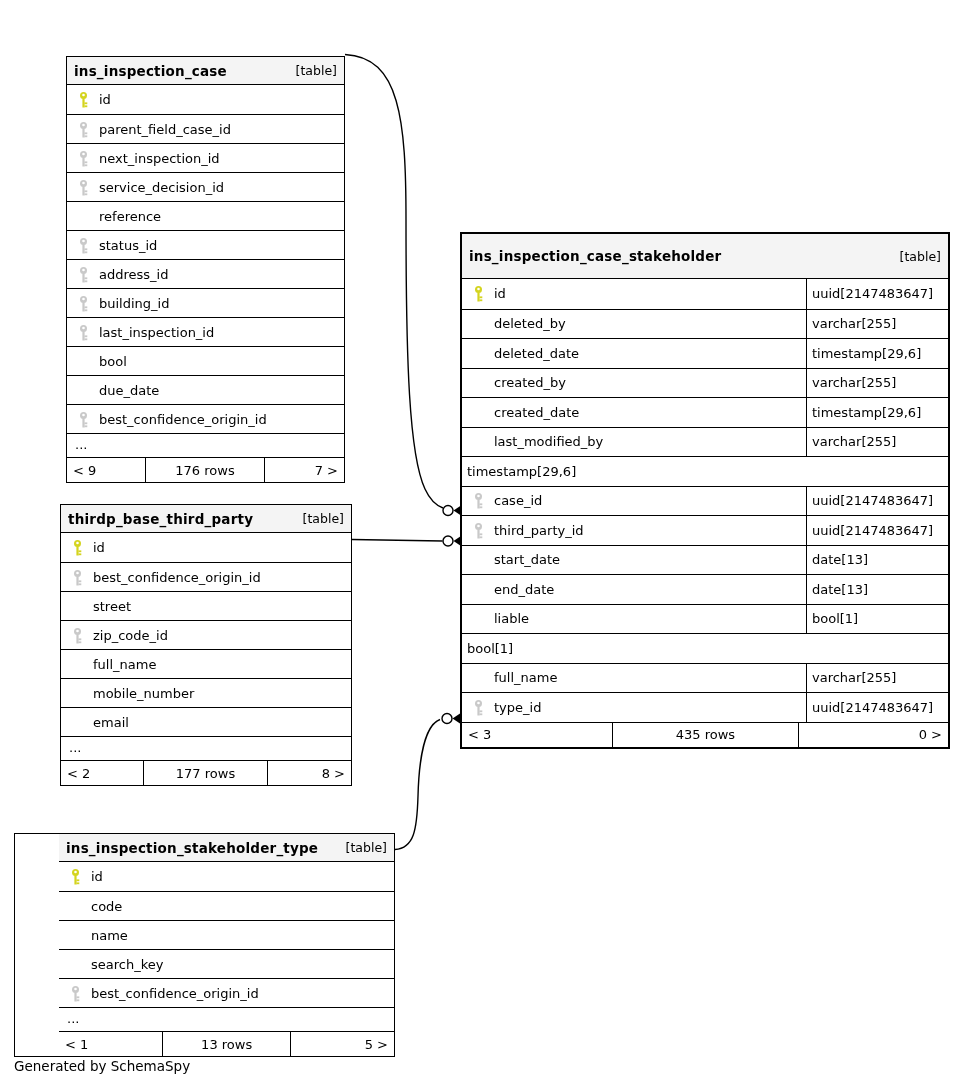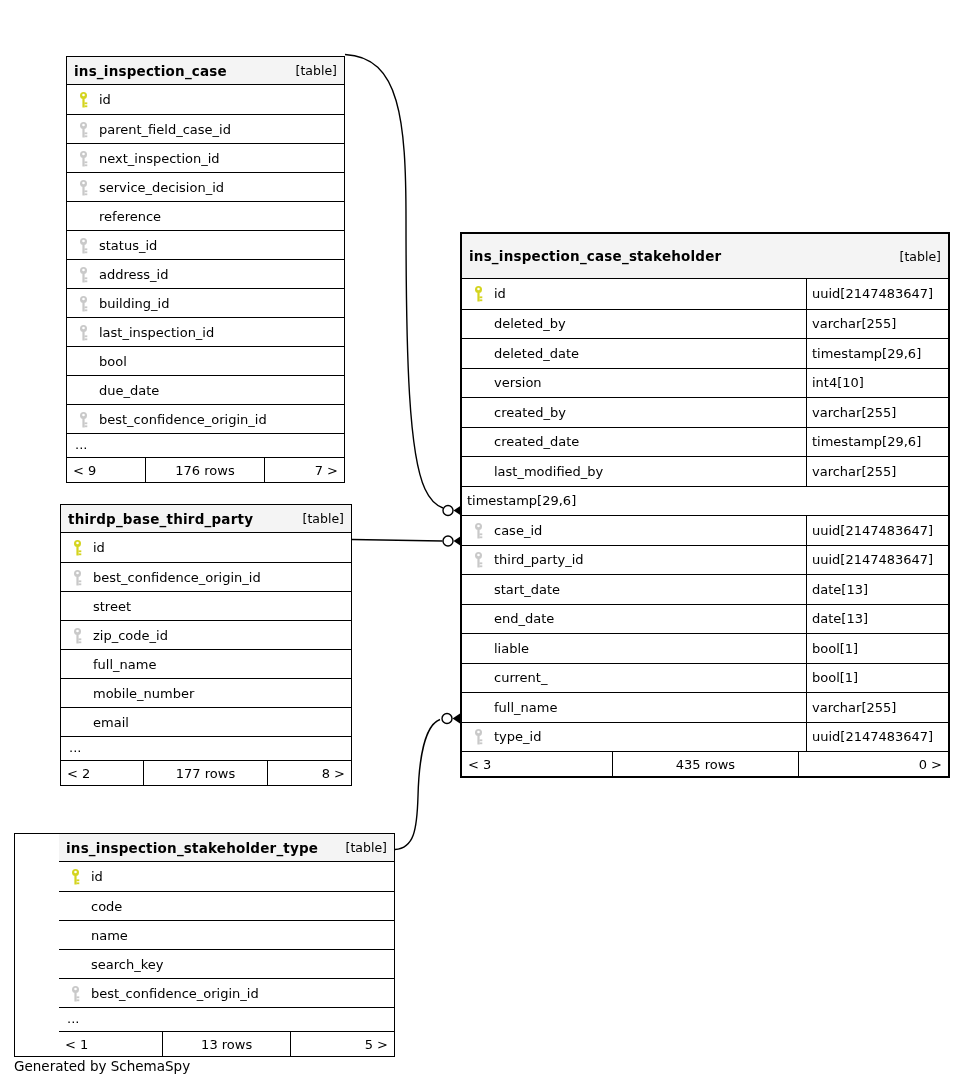--- a/index.html
+++ b/index.html
@@ -257,27 +257,20 @@
         <div class="row">
           <span class="cn-wrap">
             <span class="kc"></span>
             <span class="cn">deleted_date</span>
           </span>
           <span class="ct">timestamp[29,6]</span>
         </div>
         <div class="row">
           <span class="cn-wrap">
             <span class="kc"></span>
-            <span class="cn">version</span>
-          </span>
-          <span class="ct">int4[10]</span>
-        </div>
-        <div class="row">
-          <span class="cn-wrap">
-            <span class="kc"></span>
             <span class="cn">created_by</span>
           </span>
           <span class="ct">varchar[255]</span>
         </div>
         <div class="row">
           <span class="cn-wrap">
             <span class="kc"></span>
             <span class="cn">created_date</span>
           </span>
           <span class="ct">timestamp[29,6]</span>
@@ -337,24 +330,20 @@
           <span class="ct">date[13]</span>
         </div>
         <div class="row">
           <span class="cn-wrap">
             <span class="kc"></span>
             <span class="cn">liable</span>
           </span>
           <span class="ct">bool[1]</span>
         </div>
         <div class="row">
-          <span class="cn-wrap">
-            <span class="kc"></span>
-            <span class="cn">current_</span>
-          </span>
           <span class="ct">bool[1]</span>
         </div>
         <div class="row">
           <span class="cn-wrap">
             <span class="kc"></span>
             <span class="cn">full_name</span>
           </span>
           <span class="ct">varchar[255]</span>
         </div>
         <div class="row">

